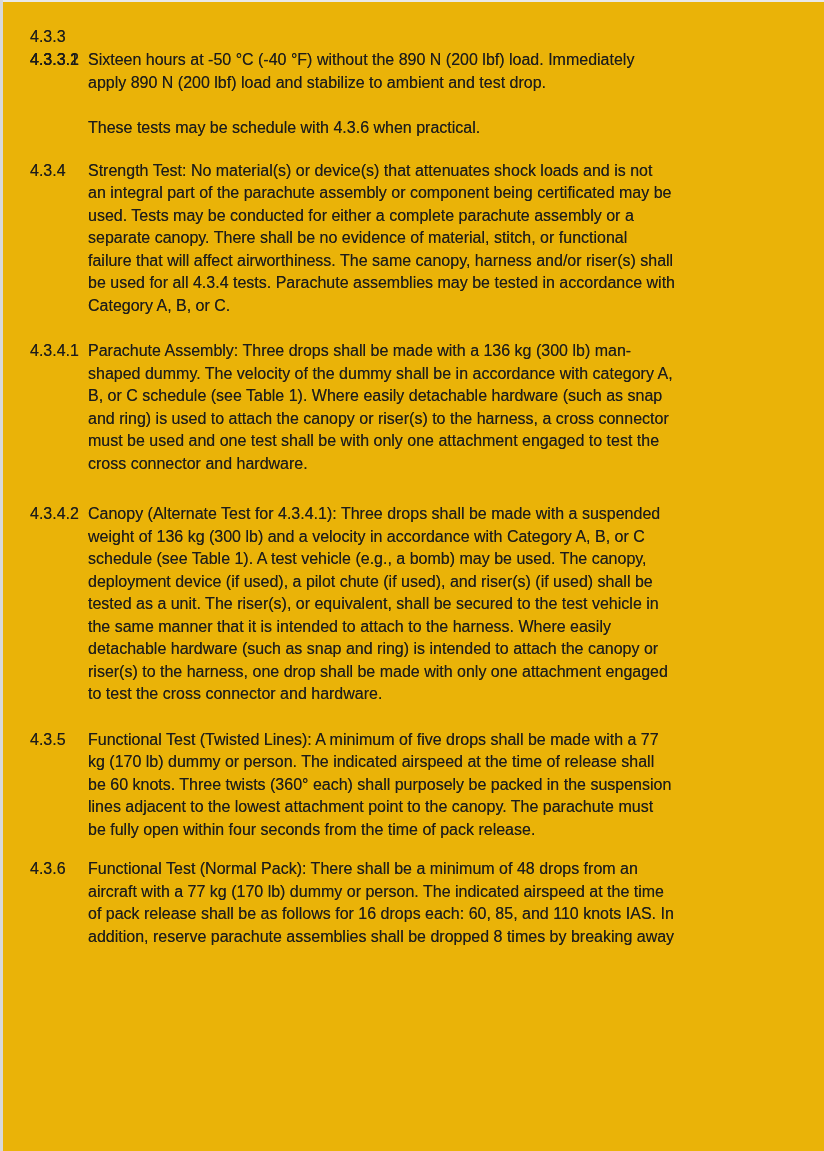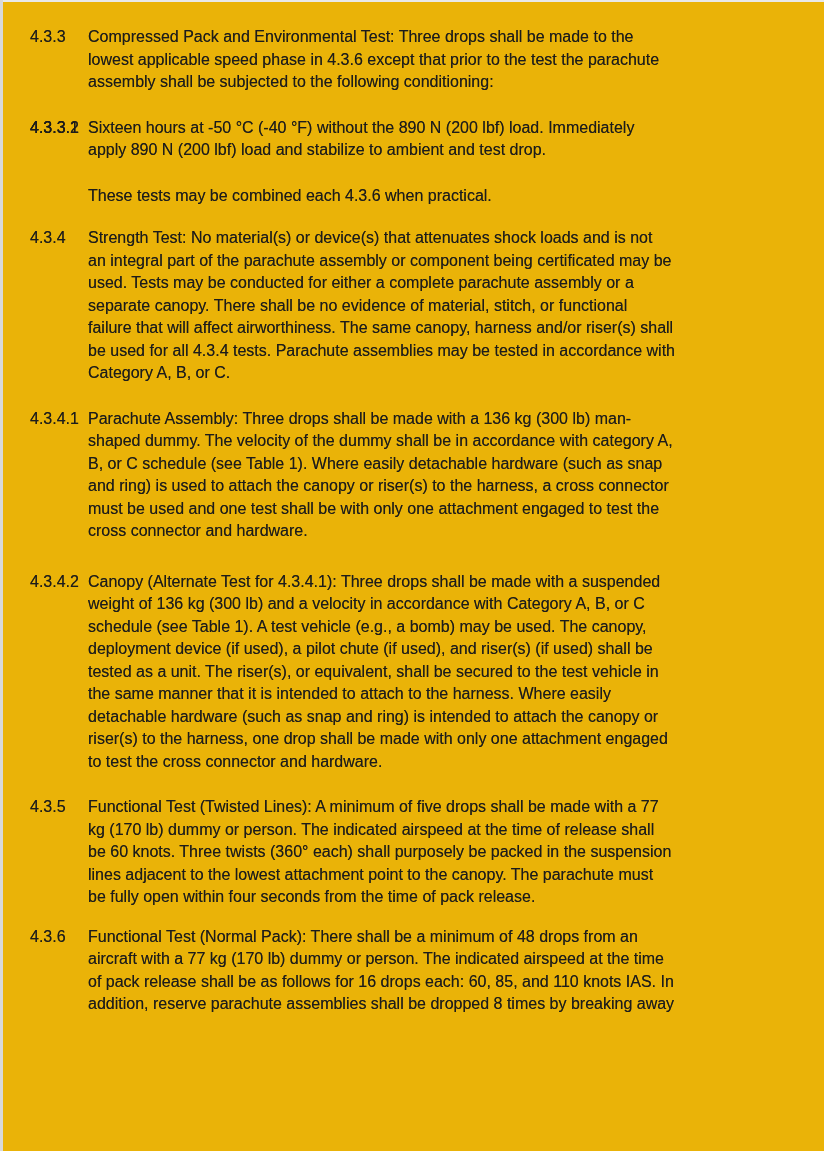--- a/index.html
+++ b/index.html
@@ -43,38 +43,35 @@
   .mb18 { margin-bottom: 28px; }
   .mb27 { margin-bottom: 17px; }
 </style>
 </head>
 <body>
 
 <div class="page">
 
   <div class="para mb23">
     <span class="num">4.3.3</span>
-    <div class="body">Compressed Pack and Environmental Test: Three drops shall be made to the
-lowest applicable speed phase in 4.3.6 except that prior to the test the parachute
-assembly shall be subjected to the following conditioning:</div>
   </div>
 
   <div class="para mb32">
     <span class="num">4.3.3.1</span>
   </div>
 
   <div class="para mb23">
     <span class="num">4.3.3.2</span>
     <div class="body">Sixteen hours at -50 °C (-40 °F) without the 890 N (200 lbf) load. Immediately
 apply 890 N (200 lbf) load and stabilize to ambient and test drop.</div>
   </div>
 
   <div class="para mb20">
     <span class="num"></span>
-    <div class="body">These tests may be combined each 4.3.6 when practical.</div>
+    <div class="body">These tests may be schedule with 4.3.6 when practical.</div>
   </div>
 
   <div class="para mb23">
     <span class="num">4.3.4</span>
     <div class="body">Strength Test: No material(s) or device(s) that attenuates shock loads and is not
 an integral part of the parachute assembly or component being certificated may be
 used. Tests may be conducted for either a complete parachute assembly or a
 separate canopy. There shall be no evidence of material, stitch, or functional
 failure that will affect airworthiness. The same canopy, harness and/or riser(s) shall
 be used for all 4.3.4 tests. Parachute assemblies may be tested in accordance with

